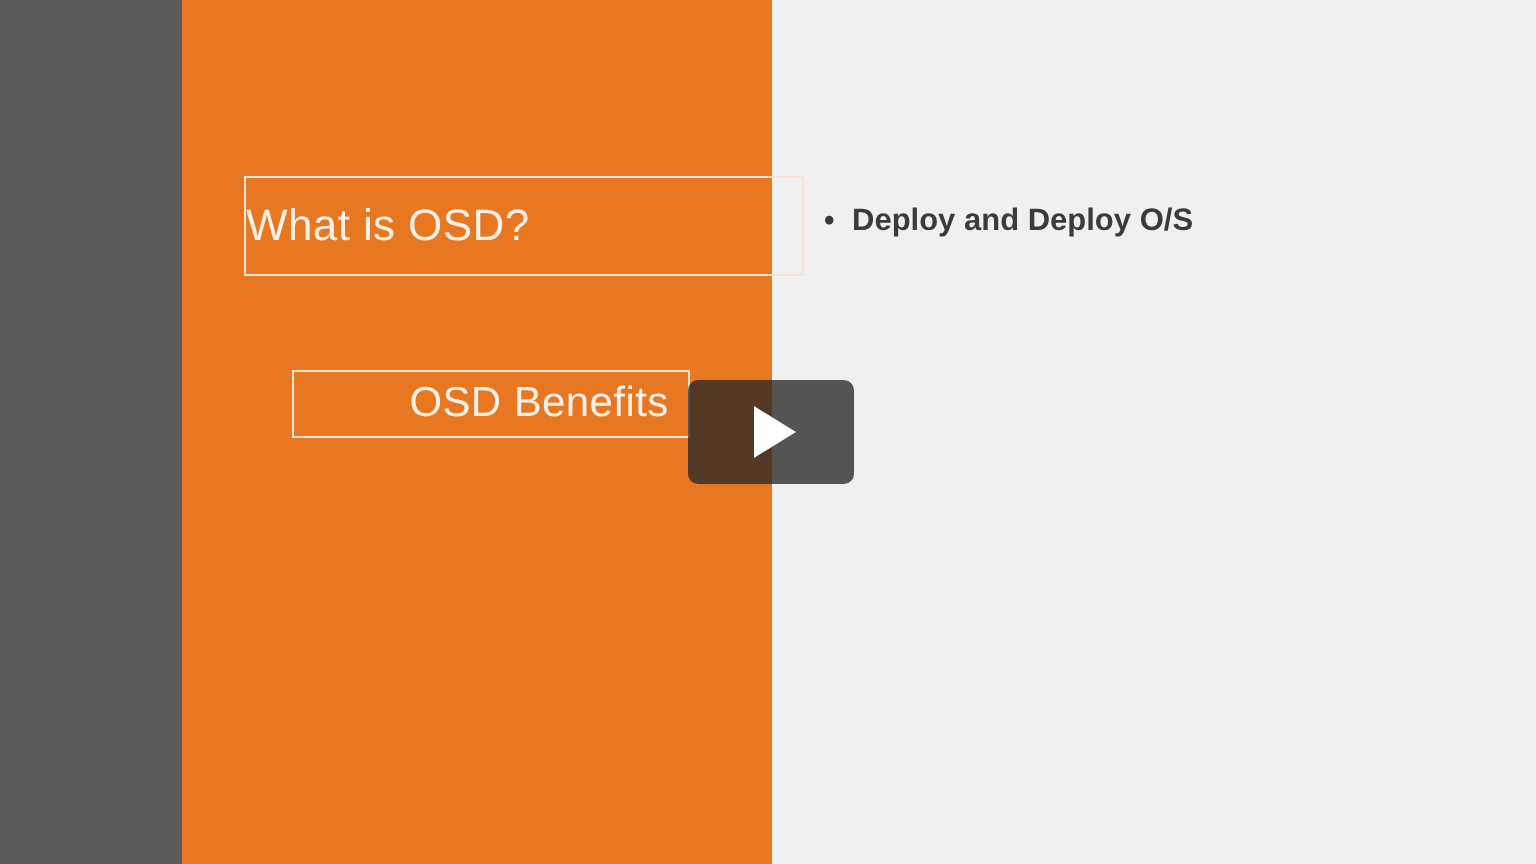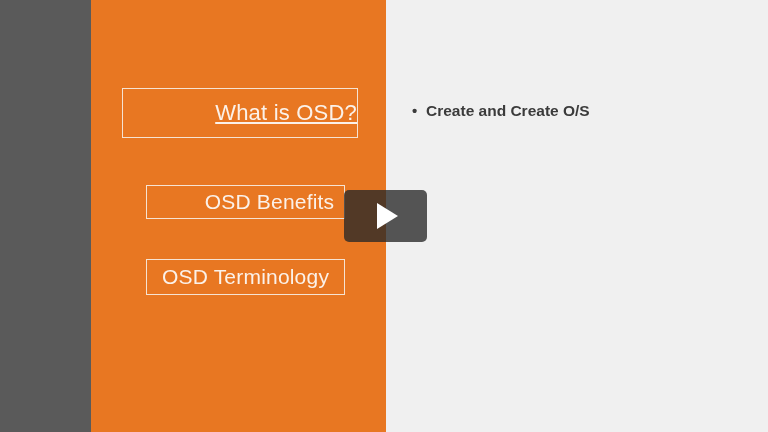--- a/index.html
+++ b/index.html
@@ -50,25 +50,24 @@
     display: flex;
     align-items: center;
     justify-content: center;
     color: #fbf1e9;
     letter-spacing: 0.2px;
     white-space: nowrap;
   }
   .menu-box-1 {
     left: 122px;
     top: 88px;
-    width: 236px;
+    width: 280px;
     height: 50px;
     font-size: 22px;
-    justify-content: flex-end;
-    text-decoration: underline;
+    justify-content: flex-start;
   }
   .menu-box-2 {
     left: 146px;
     top: 185px;
     width: 199px;
     height: 34px;
     font-size: 21px;
     justify-content: center;
     padding-left: 48px;
   }
@@ -139,28 +138,25 @@
   <div class="band band-light"></div>
 
   <div class="menu-box menu-box-1">
     <span>What is OSD?</span>
   </div>
 
   <div class="menu-box menu-box-2">
     <span>OSD Benefits</span>
   </div>
 
-  <div class="menu-box menu-box-3">
-    <span>OSD Terminology</span>
-  </div>
 
   <div class="bullet-list">
     <div class="bullet-item">
       <span class="bullet-dot">•</span>
-      <span class="bullet-text">Create and Create O/S</span>
+      <span class="bullet-text">Deploy and Deploy O/S</span>
     </div>
   </div>
 
   <div class="play-overlay">
     <div class="play-triangle"></div>
   </div>
 
 </div>
 
 </body></html>

